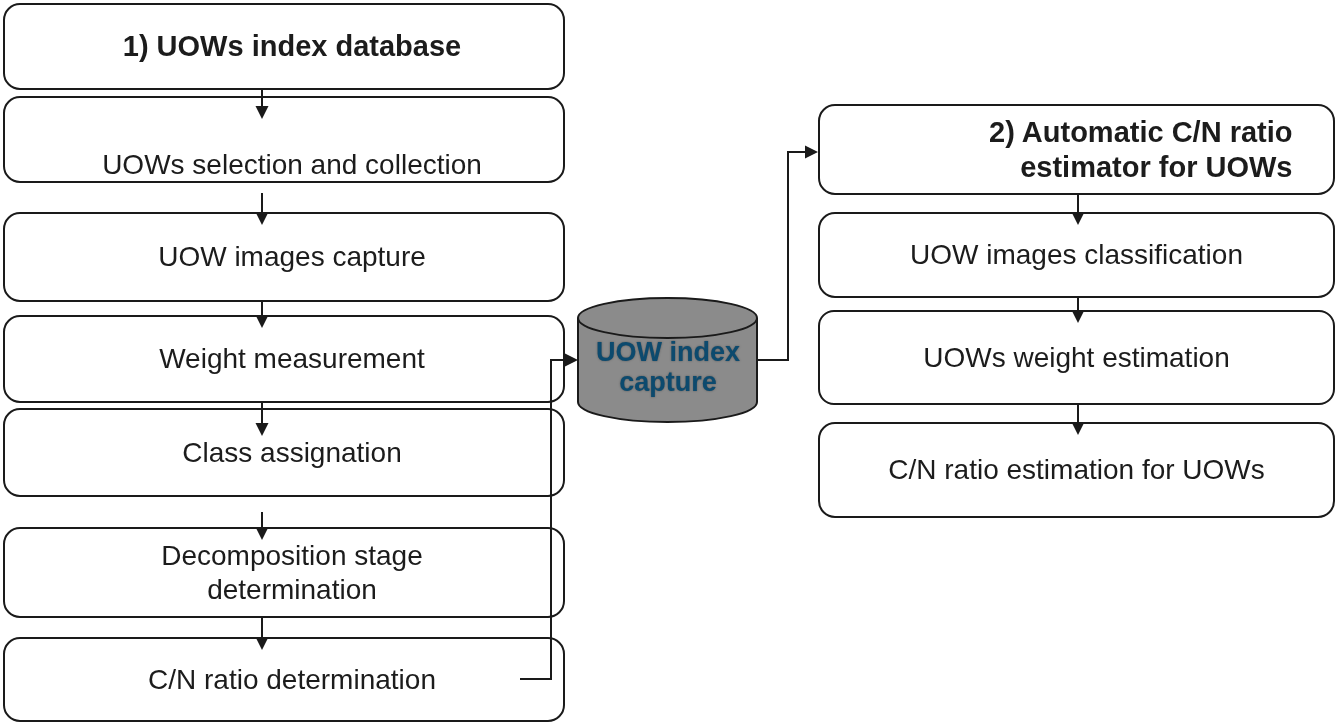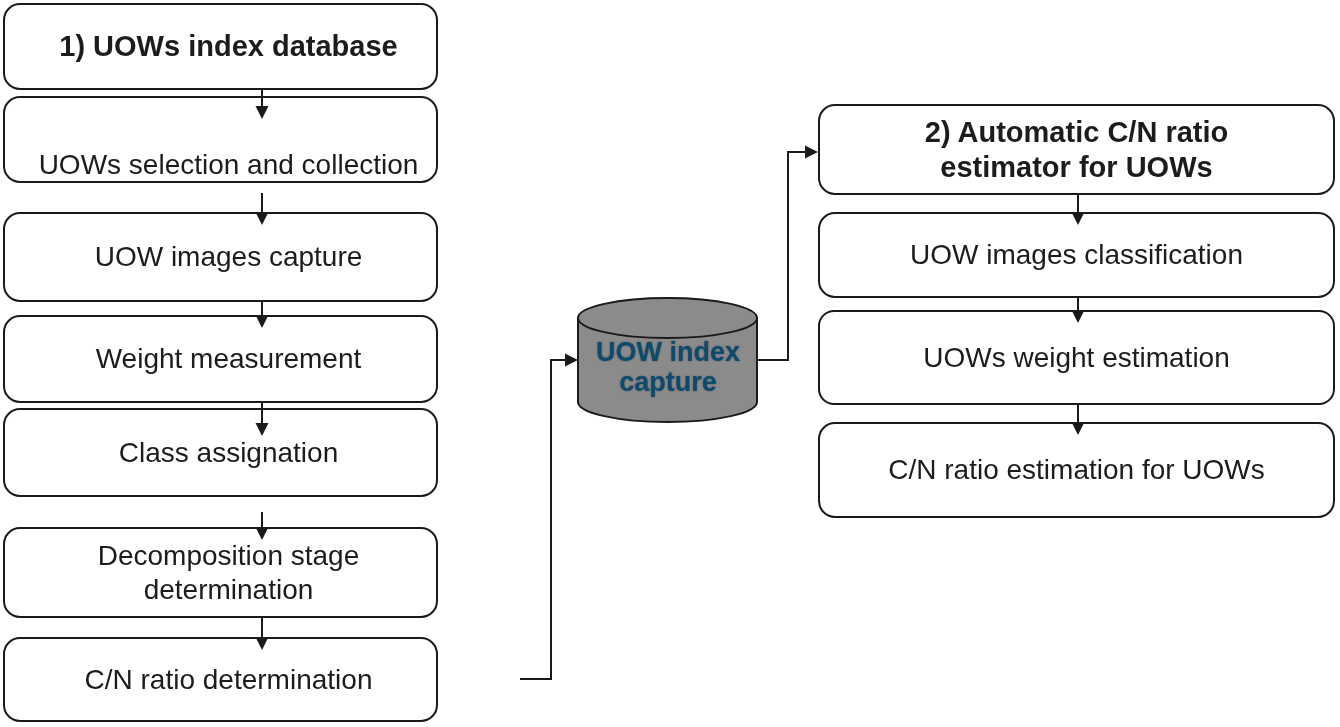--- a/index.html
+++ b/index.html
@@ -28,31 +28,31 @@
     font-size: 28px;
     color: #1c1c1c;
     line-height: 1.18;
     z-index: 1;
   }
   .box.title {
     font-weight: bold;
     font-size: 29px;
   }
   
-  .l { left: 3px; width: 435px; padding-left: 16px; }
+  .l { left: 3px; width: 562px; padding-left: 16px; }
   #l1 { top: 3px;   height: 87px; }
   #l2 { top: 96px; height: 87px; align-items: flex-end; }
   #l3 { top: 212px; height: 90px; }
   #l4 { top: 315px; height: 88px; }
   #l5 { top: 408px; height: 89px; text-align: center; }
   #l6 { top: 527px; height: 91px; }
   #l7 { top: 637px; height: 85px; }
   
   .r { left: 818px; width: 517px; }
-  #r1 { top: 104px; height: 91px; }
+  #r1 { top: 104px; height: 91px; text-align: right; }
   #r2 { top: 212px; height: 86px; }
   #r3 { top: 310px; height: 95px; border-radius: 16px; }
   #r4 { top: 422px; height: 96px; }
   
   #l6 .txt { display: inline-block; max-width: 300px; }
   #r1 .txt { display: inline-block; max-width: 432px; }
   
   #wires {
     position: absolute;
     left: 0; top: 0;

